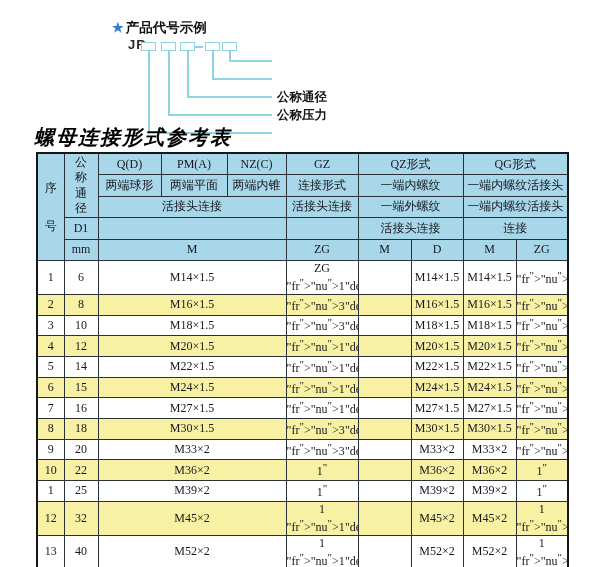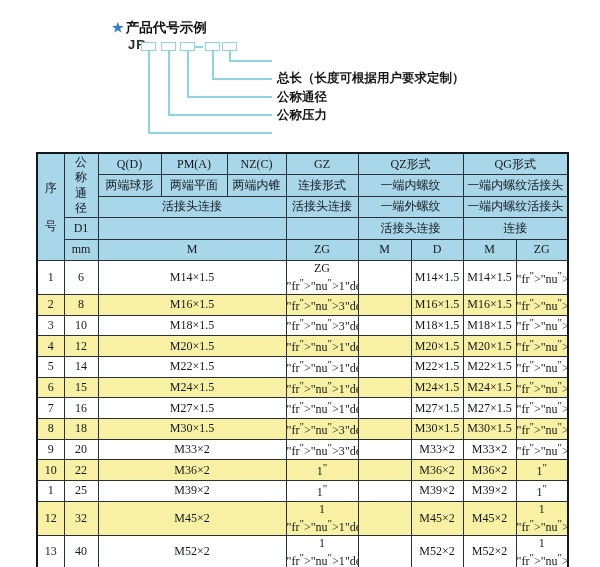--- a/index.html
+++ b/index.html
@@ -59,24 +59,24 @@
   <div class="lline lv" style="left:187px;top:51px;height:46px"></div>
   <div class="lline lv" style="left:212px;top:51px;height:27px"></div>
   <div class="lline lv" style="left:229px;top:51px;height:10px"></div>
 
   <div class="lline lh" style="left:229px;top:60px;width:43px"></div>
   <div class="lline lh" style="left:212px;top:78px;width:60px"></div>
   <div class="lline lh" style="left:187px;top:96px;width:85px"></div>
   <div class="lline lh" style="left:168px;top:114px;width:104px"></div>
   <div class="lline lh" style="left:148px;top:132px;width:124px"></div>
 
-  <div class="dlabel" style="top:71px">总长（长度可根据用户要求定制）</div>
   <div class="dlabel" style="top:90px">公称通径</div>
   <div class="dlabel" style="top:108px">公称压力</div>
 
+  <div class="table-title">螺母连接形式参考表</div>
 
   <table>
     <colgroup>
       <col style="width:27px">
         <col style="width:34px">
         <col style="width:63px">
         <col style="width:66px">
       <col style="width:59px">
         <col style="width:72px">
         <col style="width:53px">

